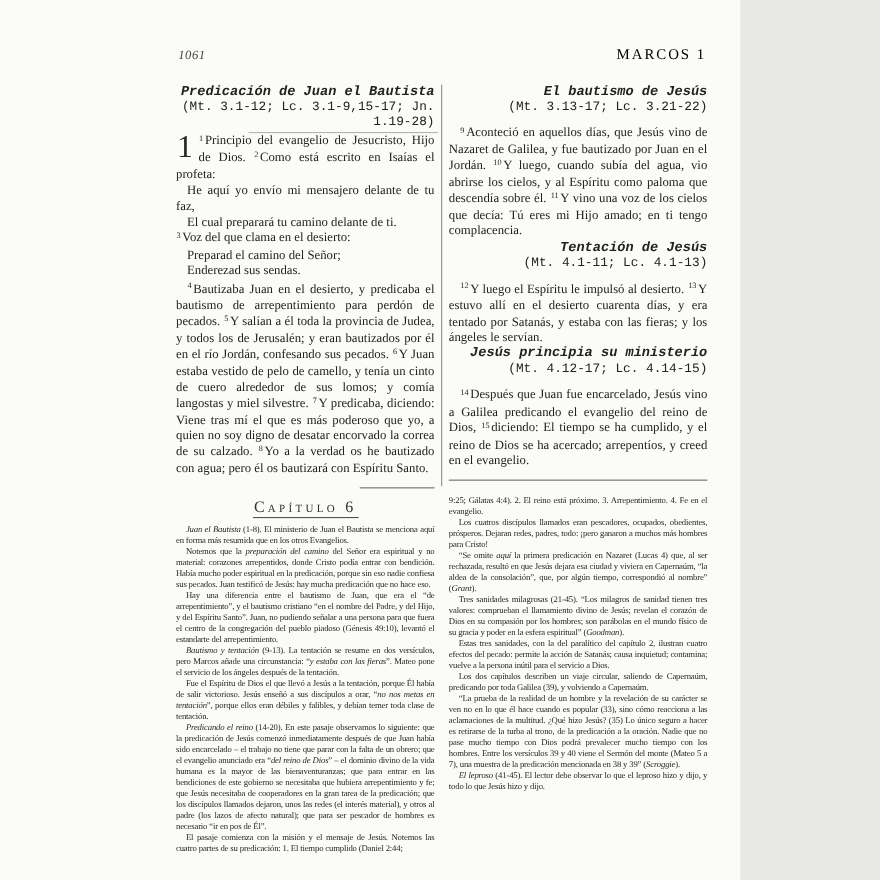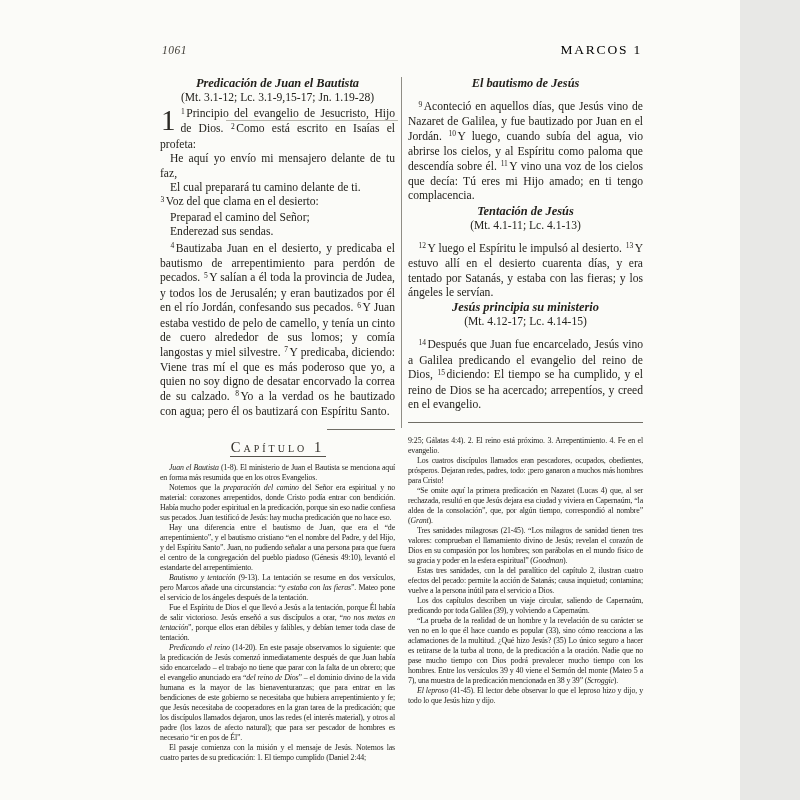--- a/index.html
+++ b/index.html
@@ -1,32 +1,32 @@
 <!DOCTYPE html>
 <html lang="es"><head>
 <meta charset="utf-8">
 <style>
   html,body{margin:0;padding:0;background:#e8e8e6;}
-  .page{position:relative;width:740px;height:800px;background:#fbfbf8;overflow:hidden;
+  .page{position:relative;width:673px;height:800px;background:#fbfbf8;overflow:hidden;
         font-family:"Liberation Serif","DejaVu Serif",serif;color:#24221d;}
   .sheet{position:absolute;left:160px;top:42px;width:484px;}
 
   
   .hdr{display:flex;justify-content:space-between;align-items:baseline;padding:0 2px;}
   .folio{font-style:italic;font-size:11.5px;color:#45423b;letter-spacing:.5px;}
   .rhead{font-size:13.5px;letter-spacing:1.8px;color:#000000;}
 
   
   .cols{display:flex;position:relative;}
   .col{width:235px;}
   .cols .col + .col{margin-left:13px;}
   .scripture{margin-top:18px;font-size:11.6px;line-height:14.4px;text-align:justify;}
   .scripture::before{content:"";position:absolute;left:241px;top:1px;bottom:2px;width:1px;background:#8f8d85;}
 
-  .sec{text-align:center;margin-bottom:2px;}
+  .sec{text-align:right;margin-bottom:2px;font-family:Liberation Mono, monospace;}
   .sec:not(:first-child){}
   .sec-title{font-weight:bold;font-style:italic;font-size:12.4px;line-height:15px;}
   .sec-refs{font-size:11.6px;line-height:14px;}
   .verse{margin:2px 0 0 0;}
   .verse.indent{text-indent:10px;}
   .verse.vgap{margin-top:9px;}
   .vn{font-size:7.5px;position:relative;top:-3.5px;margin:0 1.5px 0 .5px;}
   .dropcap{float:left;font-size:29px;line-height:25px;padding:1px 5px 0 1px;color:#2a2823;}
   .pl{text-indent:10px;}
   .pl.flush{text-indent:0;}
@@ -72,40 +72,41 @@
             <div class="pl flush"><span class="vn">3</span><span>Voz del que clama en el desierto:</span></div>
             <div class="pl"><span>Preparad el camino del Señor;</span></div>
             <div class="pl"><span>Enderezad sus sendas.</span></div>
           </div>
           <p class="verse indent"><span class="vn">4</span><span>Bautizaba Juan en el desierto, y predicaba el bautismo de arrepentimiento para perdón de pecados. </span><span class="vn">5</span><span>Y salían a él toda la provincia de Judea, y todos los de Jerusalén; y eran bautizados por él en el río Jordán, confesando sus pecados. </span><span class="vn">6</span><span>Y Juan estaba vestido de pelo de camello, y tenía un cinto de cuero alrededor de sus lomos; y comía langostas y miel silvestre. </span><span class="vn">7</span><span>Y predicaba, diciendo: Viene tras mí el que es más poderoso que yo, a quien no soy digno de desatar encorvado la correa de su calzado. </span><span class="vn">8</span><span>Yo a la verdad os he bautizado con agua; pero él os bautizará con Espíritu Santo.</span></p>
           <div class="endrule short"></div>
         </div>
       <div class="col" id="scripture-right">
           <div class="sec">
             <div class="sec-title">El bautismo de Jesús</div>
+            <div class="sec-refs">(Mt. 3.13-17; Lc. 3.21-22)</div>
           </div>
           <p class="verse indent vgap"><span class="vn">9</span><span>Aconteció en aquellos días, que Jesús vino de Nazaret de Galilea, y fue bautizado por Juan en el Jordán. </span><span class="vn">10</span><span>Y luego, cuando subía del agua, vio abrirse los cielos, y al Espíritu como paloma que descendía sobre él. </span><span class="vn">11</span><span>Y vino una voz de los cielos que decía: Tú eres mi Hijo amado; en ti tengo complacencia.</span></p>
           <div class="sec">
             <div class="sec-title">Tentación de Jesús</div>
             <div class="sec-refs">(Mt. 4.1-11; Lc. 4.1-13)</div>
           </div>
           <p class="verse indent vgap"><span class="vn">12</span><span>Y luego el Espíritu le impulsó al desierto. </span><span class="vn">13</span><span>Y estuvo allí en el desierto cuarenta días, y era tentado por Satanás, y estaba con las fieras; y los ángeles le servían.</span></p>
           <div class="sec">
             <div class="sec-title">Jesús principia su ministerio</div>
             <div class="sec-refs">(Mt. 4.12-17; Lc. 4.14-15)</div>
           </div>
           <p class="verse indent vgap"><span class="vn">14</span><span>Después que Juan fue encarcelado, Jesús vino a Galilea predicando el evangelio del reino de Dios, </span><span class="vn">15</span><span>diciendo: El tiempo se ha cumplido, y el reino de Dios se ha acercado; arrepentíos, y creed en el evangelio.</span></p>
           <div class="endrule full"></div>
         </div>
     </div>
 
     <div class="cols notes">
       <div class="col" id="notes-left">
         <div class="chap">
-          <div class="chap-title">Capítulo 1</div>
+          <div class="chap-title">Capítulo 6</div>
           <div class="chap-rule"></div>
         </div>
         <div id="notes-left-body">
             <p class="note"><i>Juan el Bautista</i><span> (1-8). El ministerio de Juan el Bautista se menciona aquí en forma más resumida que en los otros Evangelios.</span></p>
             <p class="note"><span>Notemos que la </span><i>preparación del camino</i><span> del Señor era espiritual y no material: corazones arrepentidos, donde Cristo podía entrar con bendición. Había mucho poder espiritual en la predicación, porque sin eso nadie confiesa sus pecados. Juan testificó de Jesús: hay mucha predicación que no hace eso.</span></p>
             <p class="note"><span>Hay una diferencia entre el bautismo de Juan, que era el “de arrepentimiento”, y el bautismo cristiano “en el nombre del Padre, y del Hijo, y del Espíritu Santo”. Juan, no pudiendo señalar a una persona para que fuera el centro de la congregación del pueblo piadoso (Génesis 49:10), levantó el estandarte del arrepentimiento.</span></p>
             <p class="note"><i>Bautismo y tentación</i><span> (9-13). La tentación se resume en dos versículos, pero Marcos añade una circunstancia: “</span><i>y estaba con las fieras</i><span>”. Mateo pone el servicio de los ángeles después de la tentación.</span></p>
             <p class="note"><span>Fue el Espíritu de Dios el que llevó a Jesús a la tentación, porque Él había de salir victorioso. Jesús enseñó a sus discípulos a orar, “</span><i>no nos metas en tentación</i><span>”, porque ellos eran débiles y falibles, y debían temer toda clase de tentación.</span></p>
             <p class="note"><i>Predicando el reino</i><span> (14-20). En este pasaje observamos lo siguiente: que la predicación de Jesús comenzó inmediatamente después de que Juan había sido encarcelado – el trabajo no tiene que parar con la falta de un obrero; que el evangelio anunciado era “</span><i>del reino de Dios</i><span>” – el dominio divino de la vida humana es la mayor de las bienaventuranzas; que para entrar en las bendiciones de este gobierno se necesitaba que hubiera arrepentimiento y fe; que Jesús necesitaba de cooperadores en la gran tarea de la predicación; que los discípulos llamados dejaron, unos las redes (el interés material), y otros al padre (los lazos de afecto natural); que para ser pescador de hombres es necesario “ir en pos de Él”.</span></p>
             <p class="note"><span>El pasaje comienza con la misión y el mensaje de Jesús. Notemos las cuatro partes de su predicación: 1. El tiempo cumplido (Daniel 2:44;</span></p>

